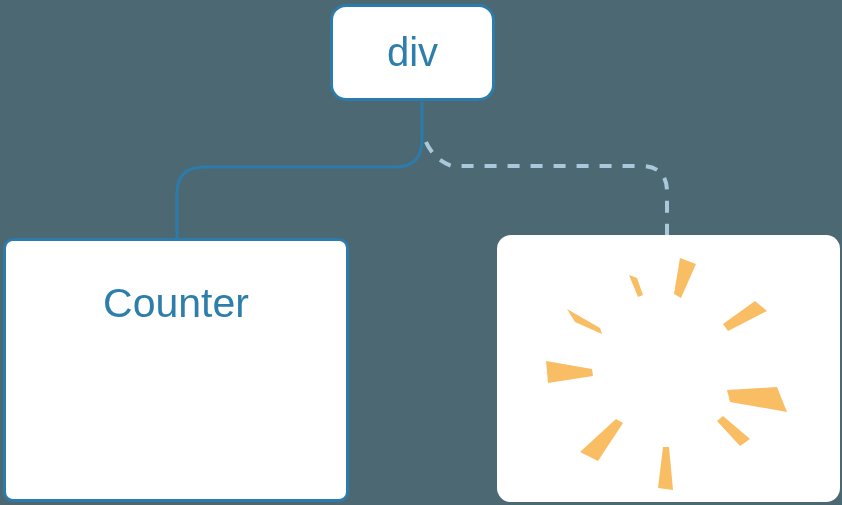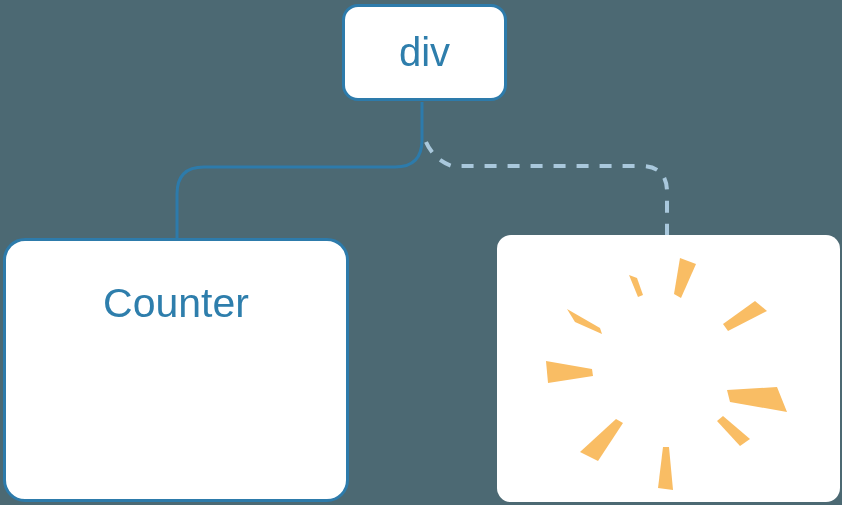--- a/index.html
+++ b/index.html
@@ -23,39 +23,39 @@
     font-family: "Liberation Sans", sans-serif;
   }
   .edges-layer {
     position: absolute;
     left: 0; top: 0;
     width: 842px; height: 505px;
     pointer-events: none;
   }
   .node-root {
     position: absolute;
-    left: 342px; top: 4px;
+    left: 330px; top: 4px;
     width: 165px; height: 97px;
     background: var(--card-bg);
     border: 3px solid var(--node-border);
     border-radius: 16px;
     display: flex;
     align-items: center;
     justify-content: center;
     font-size: 40px;
     font-weight: 500;
     color: var(--node-text);
   }
   .card-counter {
     position: absolute;
     left: 3px; top: 238px;
     width: 346px; height: 264px;
     background: var(--card-bg);
     border: 3px solid var(--node-border);
-    border-radius: 22px;
+    border-radius: 10px;
   }
   .counter-title {
     margin-top: 42px;
     text-align: center;
     font-size: 41px;
     font-weight: 500;
     color: var(--node-text);
     line-height: 1;
   }
   .state-pill {

